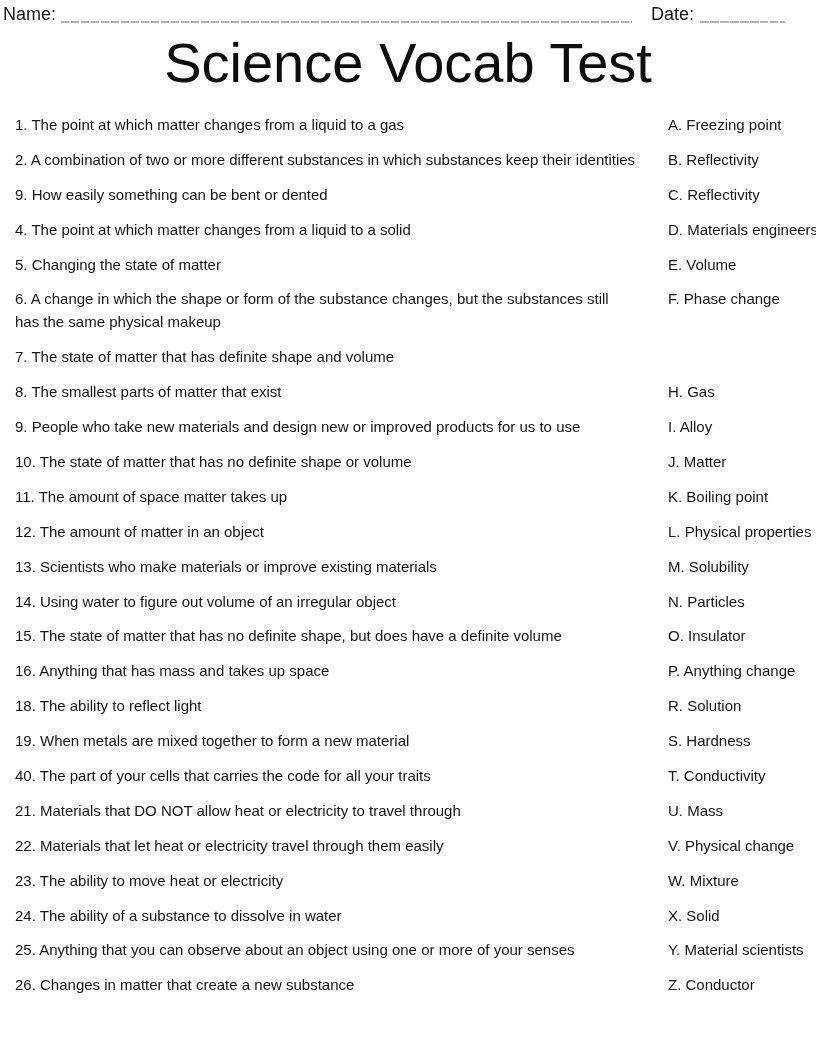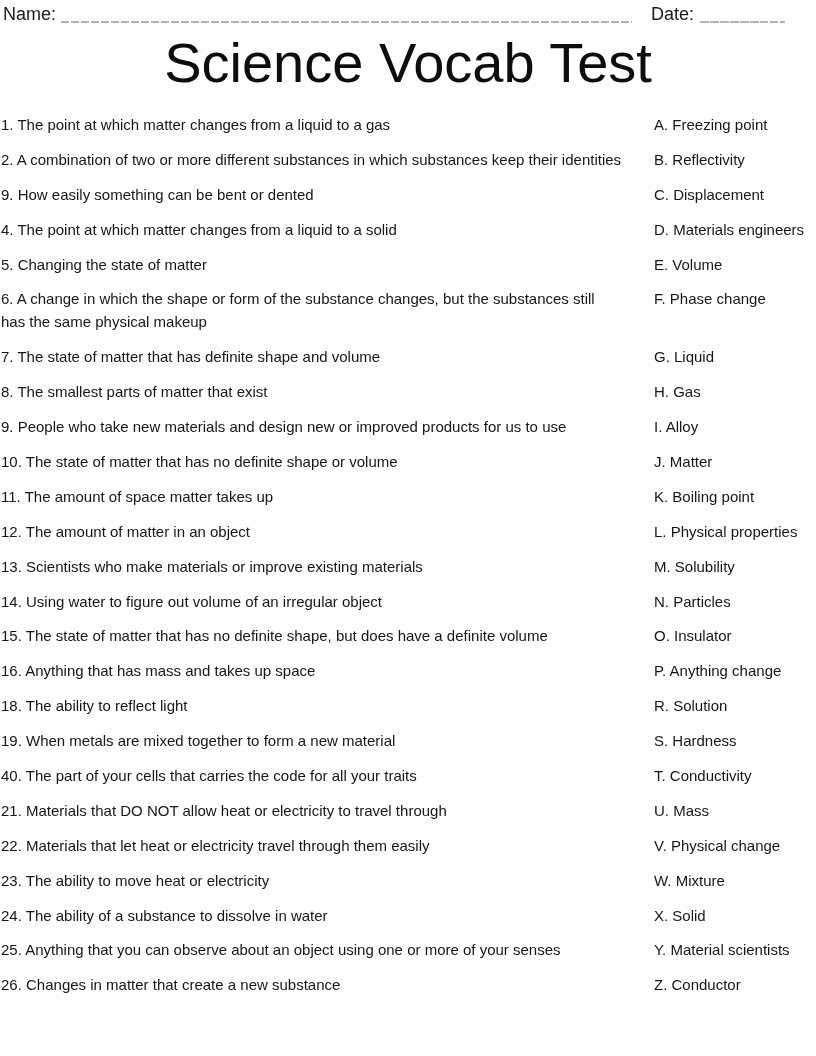--- a/index.html
+++ b/index.html
@@ -37,21 +37,21 @@
     margin: 9px 0 8px 0;
     font-size: 56px;
     line-height: 57px;
     font-weight: 400;
     text-align: center;
     color: #0d0d0d;
     letter-spacing: 0;
   }
 
   
-  .list { margin-top: 22px; padding-left: 1px; }
+  .list { margin-top: 22px; padding-left: 15px; }
   .row {
     display: grid;
     grid-template-columns: 653px 1fr;
     margin-bottom: 11.9px;
   }
   .q {
     font-size: 15px;
     line-height: 23px;
     max-width: 622px;
     color: #161616;
@@ -83,41 +83,40 @@
     <div class="a">A. Freezing point</div>
   </div>
 
   <div class="row">
     <div class="q">2. A combination of two or more different substances in which substances keep their identities</div>
     <div class="a">B. Reflectivity</div>
   </div>
 
   <div class="row">
     <div class="q">9. How easily something can be bent or dented</div>
-    <div class="a">C. Displacement</div>
+    <div class="a">C. Reflectivity</div>
   </div>
 
   <div class="row">
     <div class="q">4. The point at which matter changes from a liquid to a solid</div>
     <div class="a">D. Materials engineers</div>
   </div>
 
   <div class="row">
     <div class="q">5. Changing the state of matter</div>
     <div class="a">E. Volume</div>
   </div>
 
   <div class="row">
     <div class="q">6. A change in which the shape or form of the substance changes, but the substances still has the same physical makeup</div>
     <div class="a">F. Phase change</div>
   </div>
 
   <div class="row">
     <div class="q">7. The state of matter that has definite shape and volume</div>
-    <div class="a">G. Liquid</div>
   </div>
 
   <div class="row">
     <div class="q">8. The smallest parts of matter that exist</div>
     <div class="a">H. Gas</div>
   </div>
 
   <div class="row">
     <div class="q">9. People who take new materials and design new or improved products for us to use</div>
     <div class="a">I. Alloy</div>

